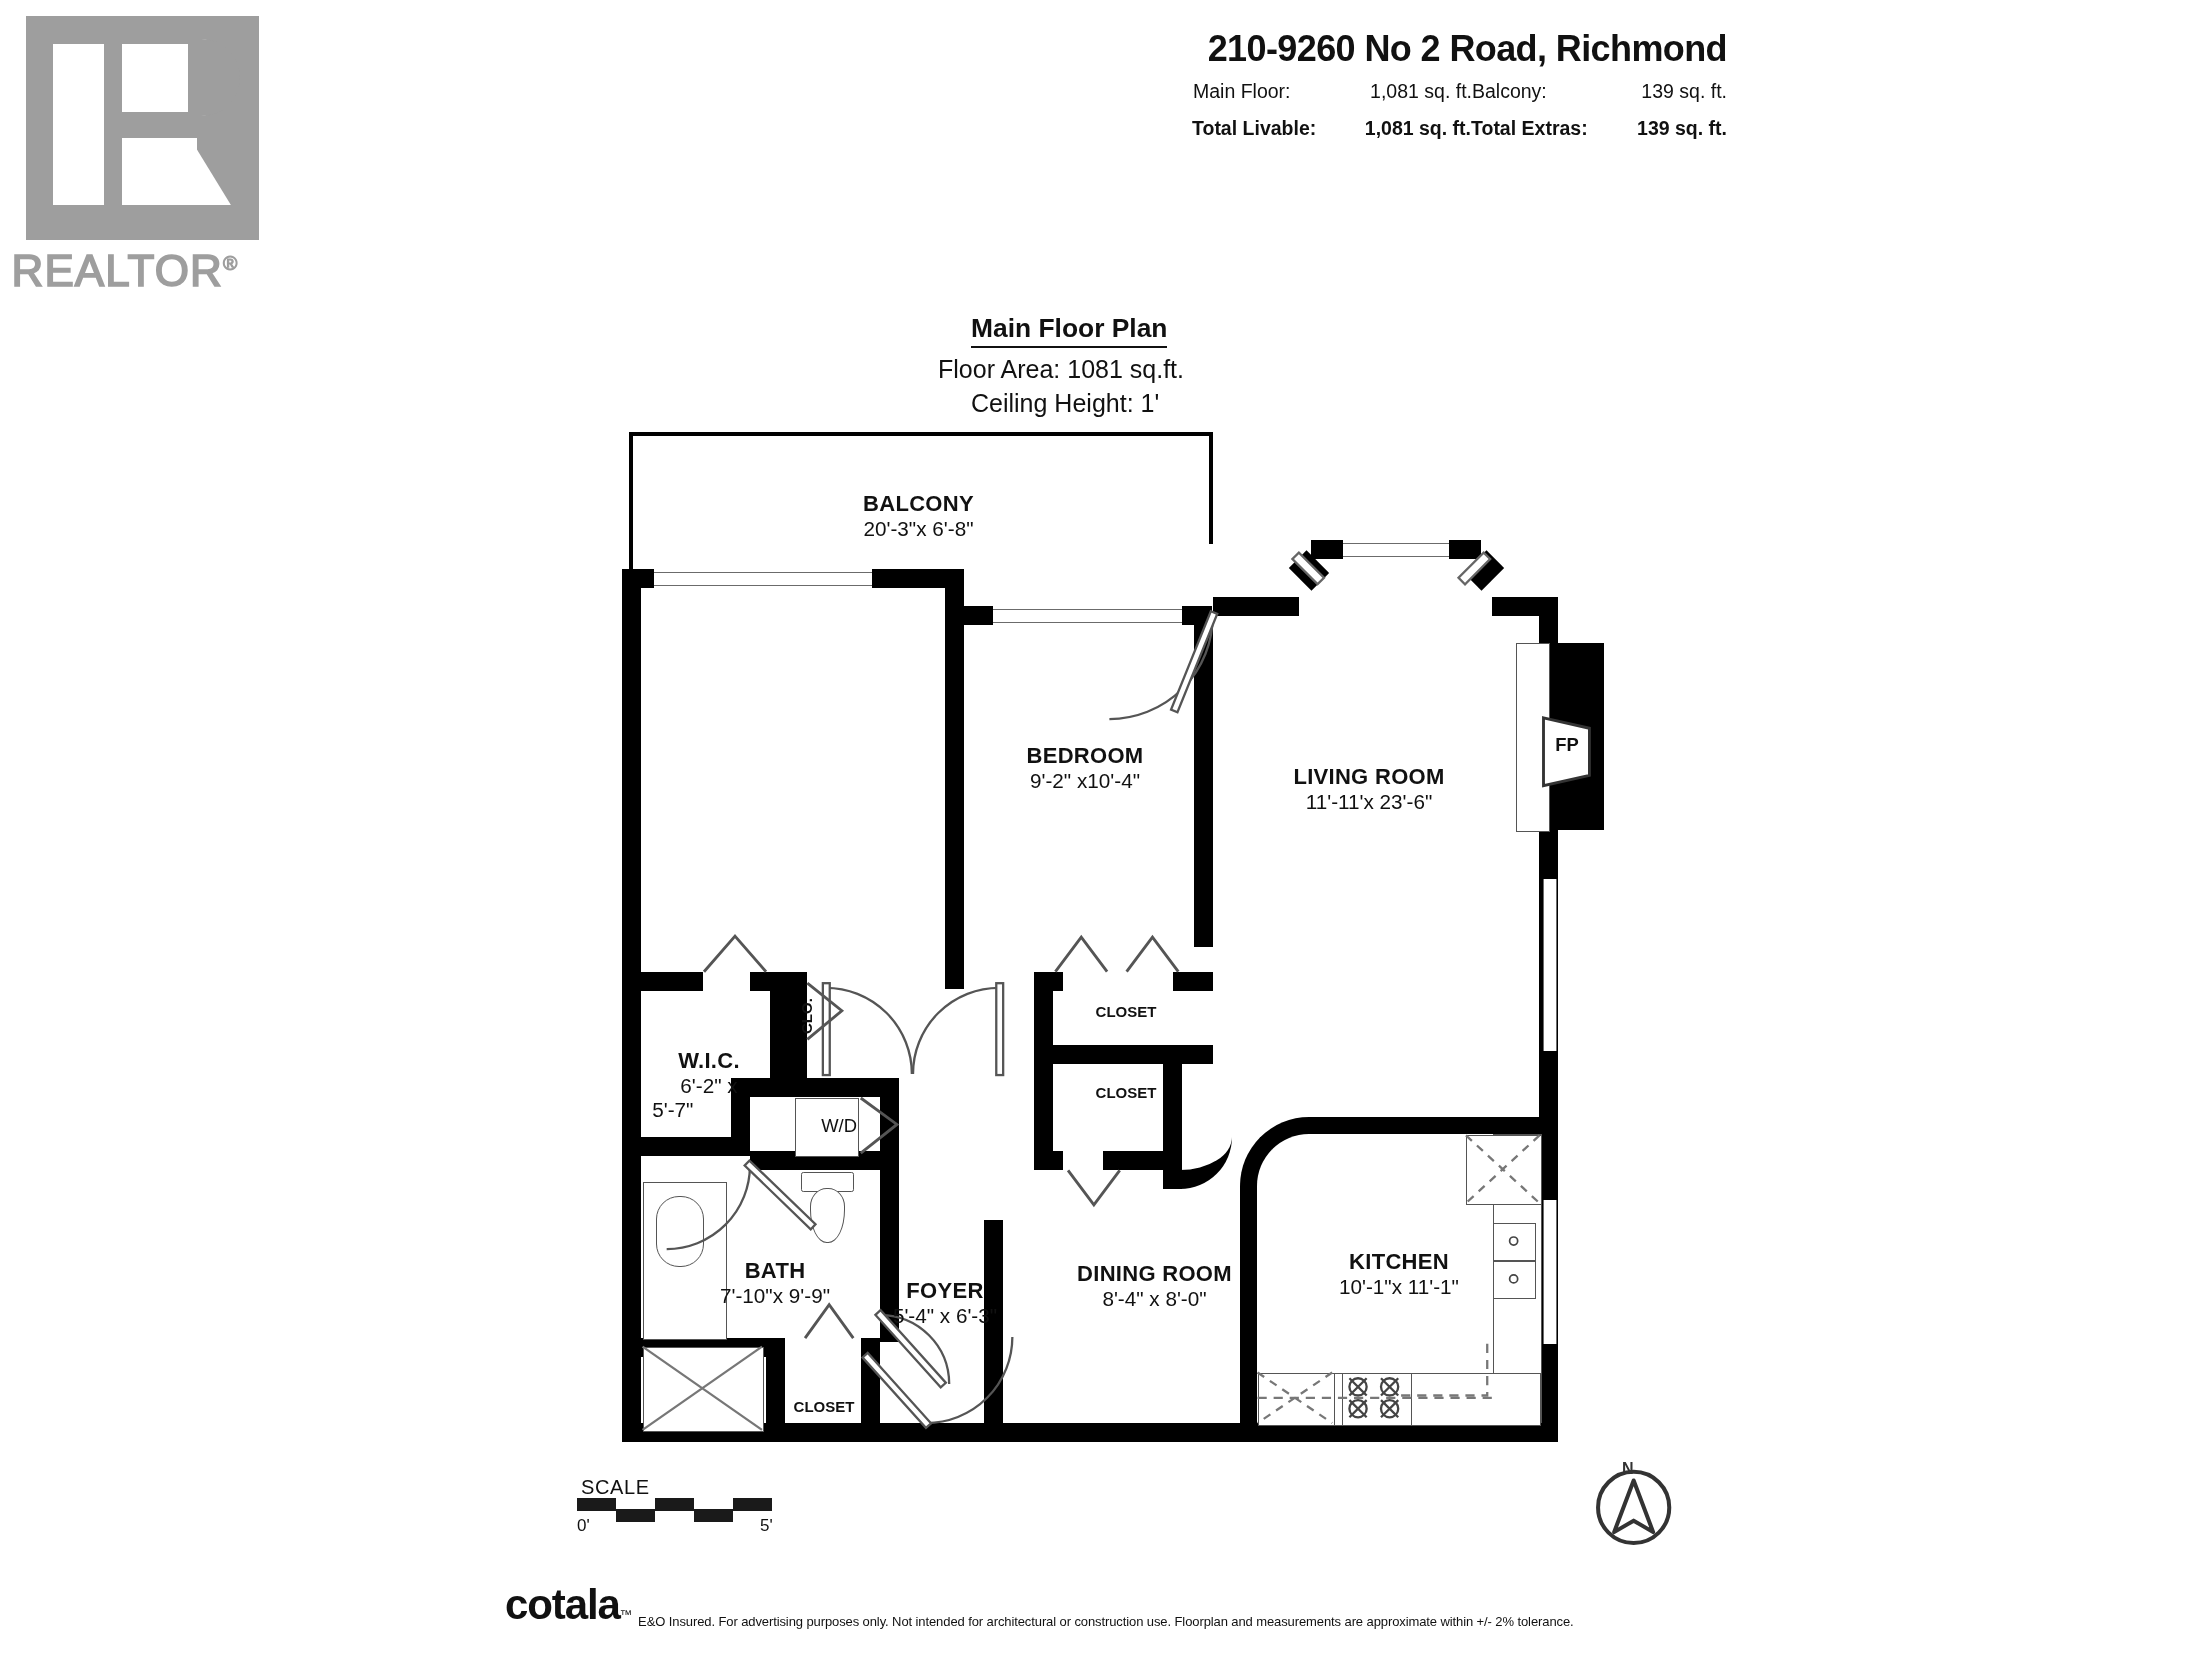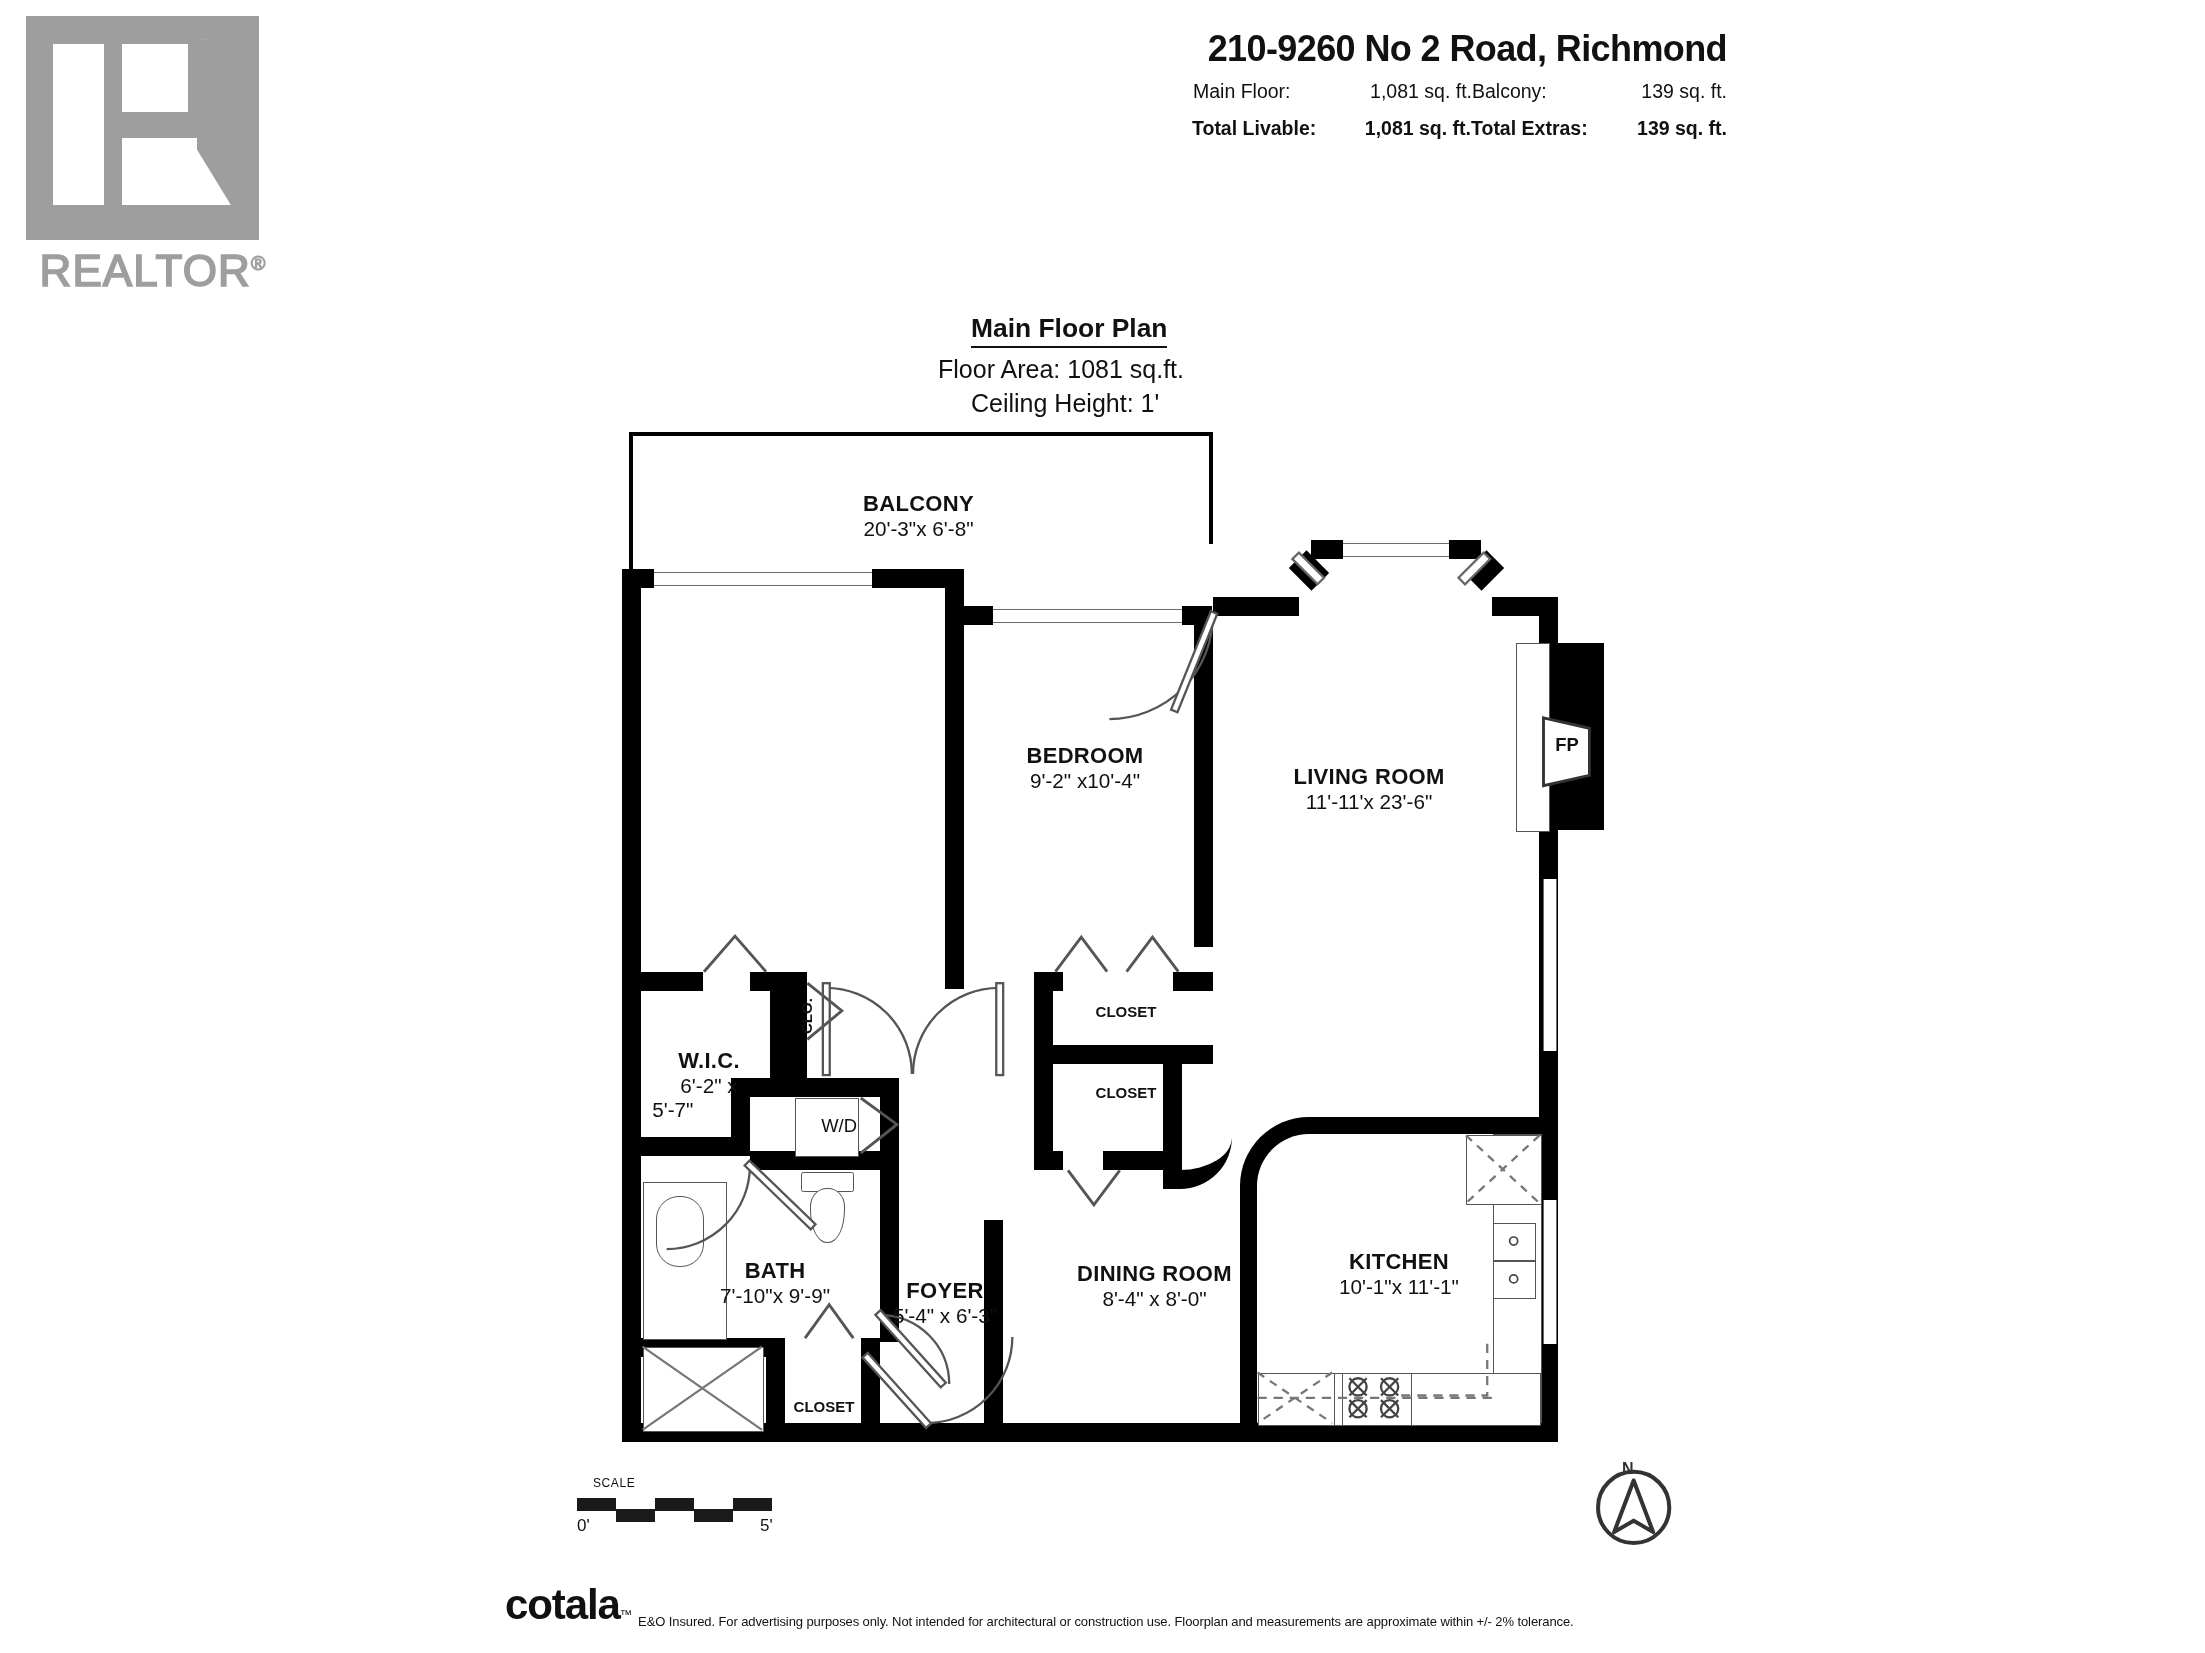--- a/index.html
+++ b/index.html
@@ -14,21 +14,20 @@
     position:absolute;left:14.4px;top:5.7px;width:233px;height:224px;
     background:#9e9e9e;
   }
   .r-stem{position:absolute;background:#fff;}
   #realtor-word{
     position:absolute;left:0px;top:230px;width:264px;height:46px;
     font-size:44px;letter-spacing:1.1px;line-height:46px;
     color:#9e9e9e;font-weight:400;
     -webkit-text-stroke:1.7px #9e9e9e;
     font-family:"Liberation Sans", sans-serif;
-    margin-left:28px;
   }
   #realtor-word .reg{font-size:19.5px;vertical-align:super;-webkit-text-stroke:1.1px #9e9e9e;}
   #addr-title{
     position:absolute;right:478px;top:27.6px;
     font-size:36px;font-weight:bold;white-space:nowrap;
     letter-spacing:-0.6px;
   }
   #hdr-row1{
     position:absolute;right:478px;top:80px;
     font-size:19.5px;white-space:nowrap;display:flex;gap:0px;
@@ -58,21 +57,21 @@
   .lbl{position:absolute;text-align:center;white-space:nowrap;}
   .rname{font-size:22px;font-weight:bold;letter-spacing:0.3px;}
   .rdim{font-size:20.7px;font-weight:400;}
   .small{font-size:15px;font-weight:bold;}
   .box{position:absolute;border:1.7px solid #555;background:#fff;}
 
   svg.ov{position:absolute;left:0;top:0;width:2205px;height:1654px;pointer-events:none;}
 
   
   #scale-wrap{position:absolute;left:577px;top:1476px;width:172px;height:69px;}
-  #scale-label{position:absolute;left:16px;top:0;font-size:12px;letter-spacing:0.6px;}
+  #scale-label{position:absolute;left:4px;top:0;font-size:20px;letter-spacing:0.6px;}
   .sblk{position:absolute;background:#1a1a1a;}
   #scale-0{position:absolute;left:0px;top:40px;font-size:17px;}
   #scale-5{position:absolute;left:142px;top:40px;font-size:17px;}
 
   
   #compass{position:absolute;left:1591px;top:1462px;width:86px;height:98px;}
   #compass-n{position:absolute;left:31px;top:-2.3px;font-size:16px;font-weight:600;color:#333;}
 
   
   #footer{position:absolute;left:505px;top:1584px;display:flex;align-items:flex-end;gap:5.7px;}

